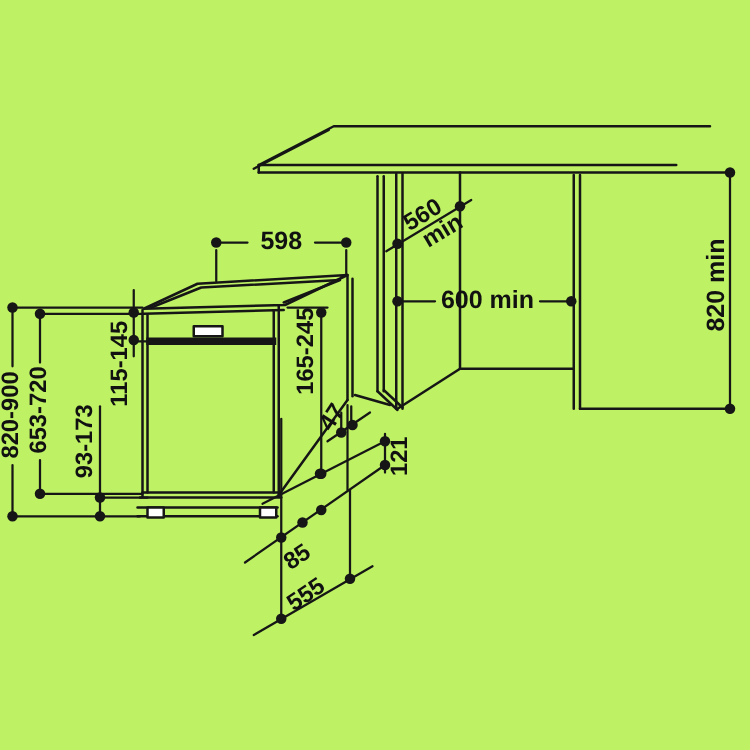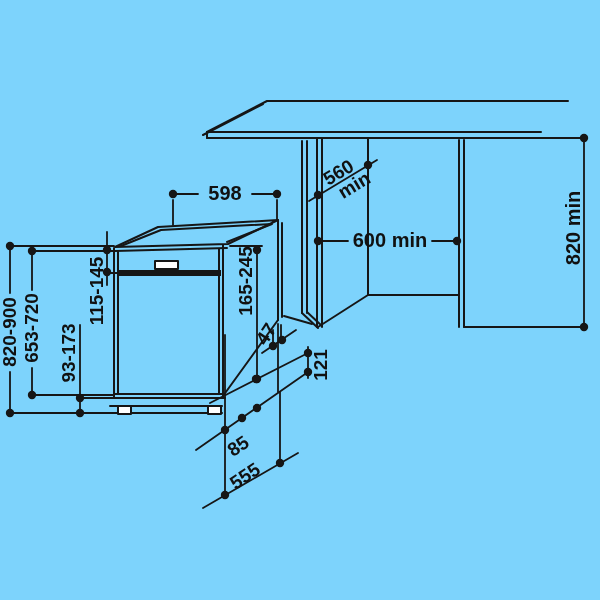--- a/index.html
+++ b/index.html
@@ -1,16 +1,16 @@
 <!DOCTYPE html>
 <html><head>
 <meta charset="utf-8">
 <style>
   html,body{margin:0;padding:0;background:#fff;width:600px;height:600px;overflow:hidden;}
-  .stage{width:600px;height:600px;background:#7dd3fc;position:relative;}
+  .stage{width:600px;height:600px;background:#bef264;position:relative;}
   svg{display:block;}
   .ln{stroke:#161616;stroke-width:2;fill:none;stroke-linecap:round;stroke-linejoin:round;}
   .thin{stroke-width:1.8;}
   .dot{fill:#161616;stroke:none;}
   .dim-label{
     font-family:"Liberation Sans", sans-serif;
     font-weight:bold;
     fill:#111;
     dominant-baseline:central;
     text-anchor:middle;

